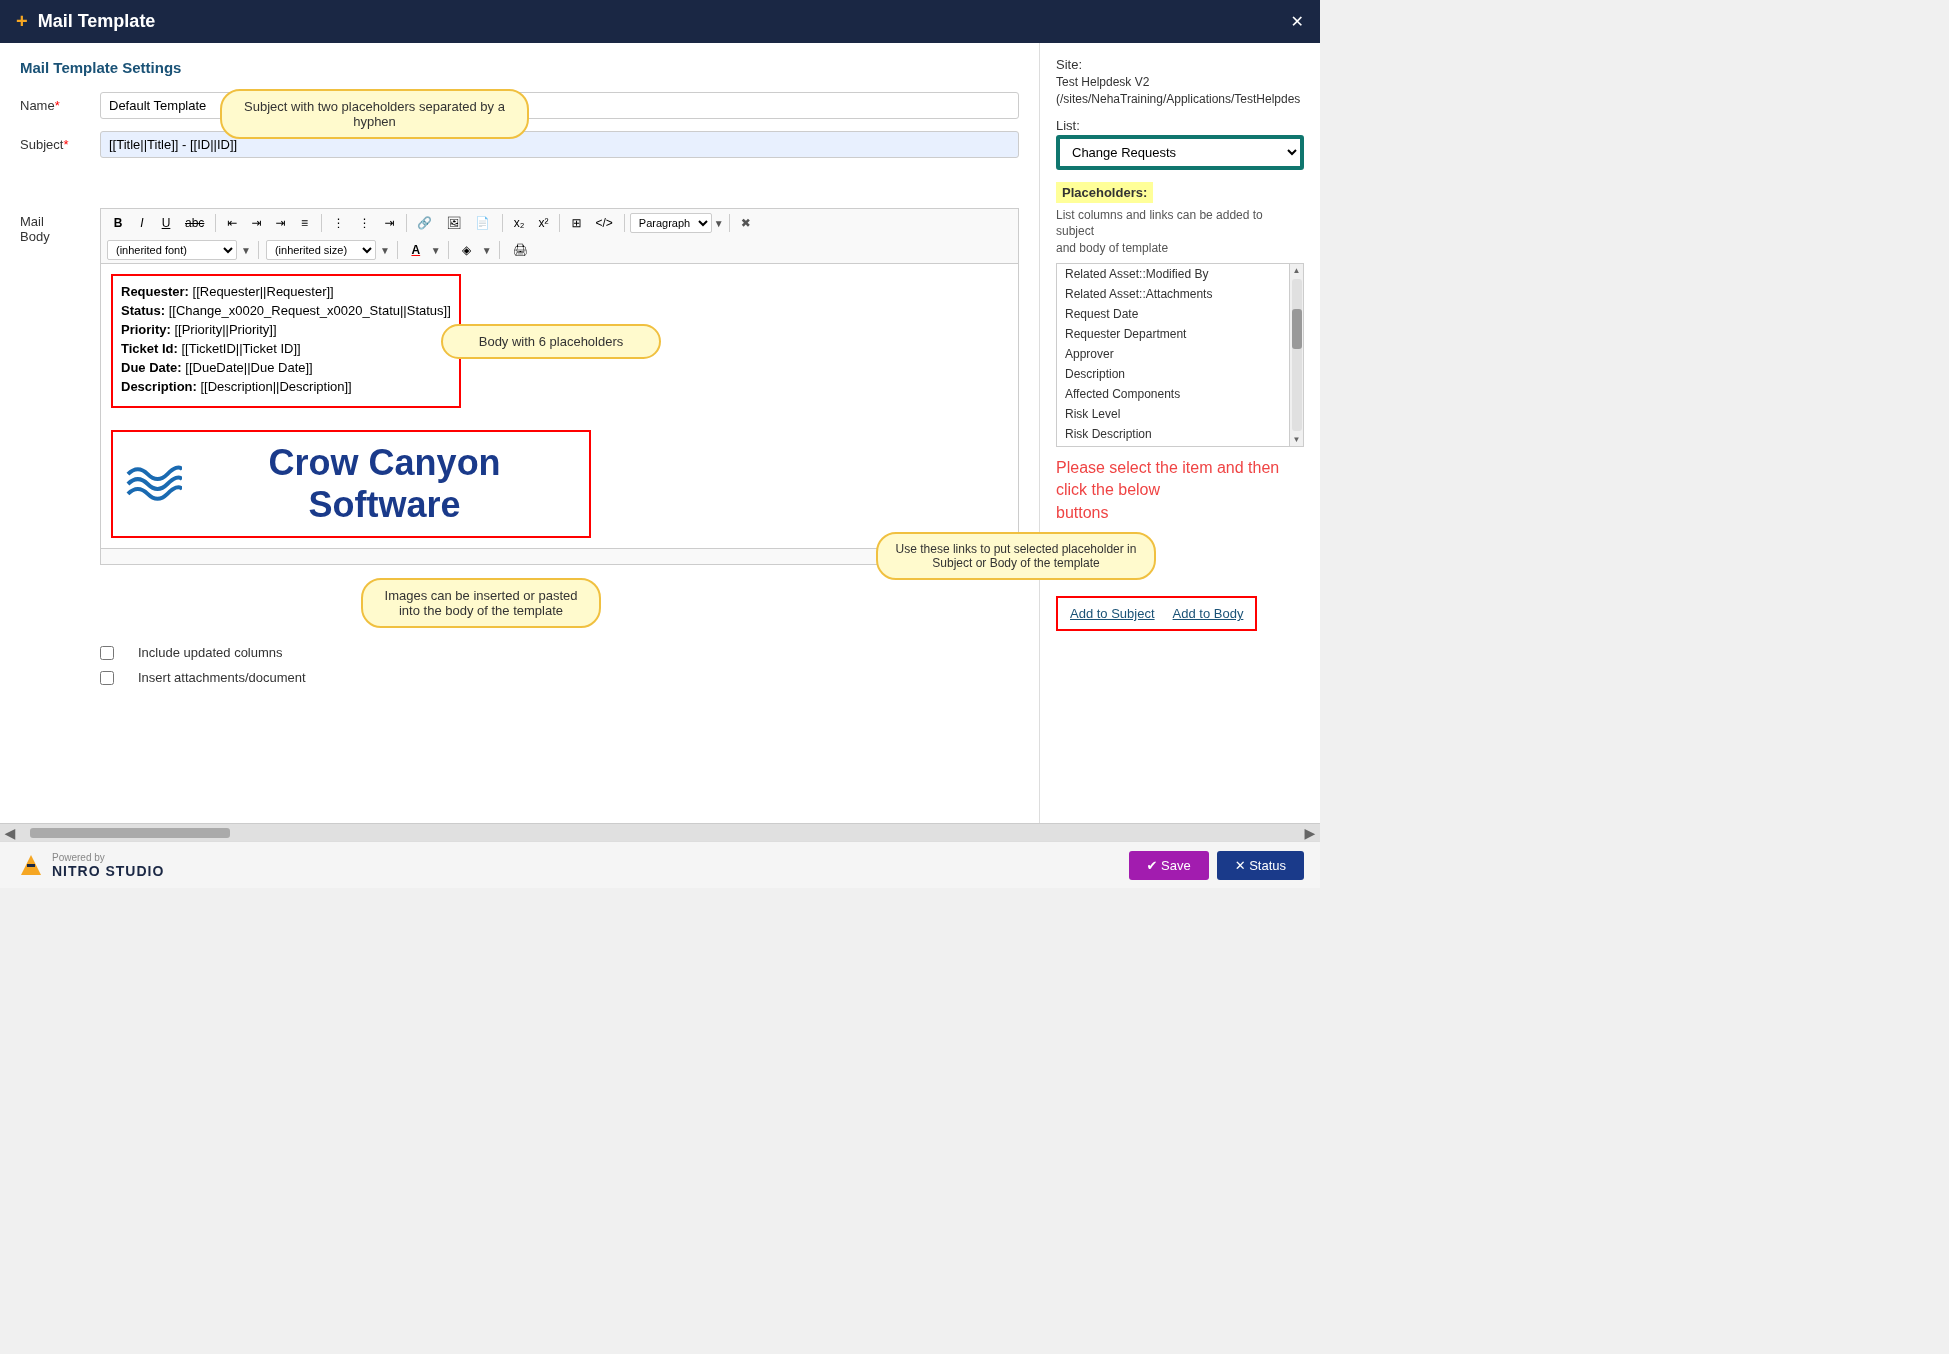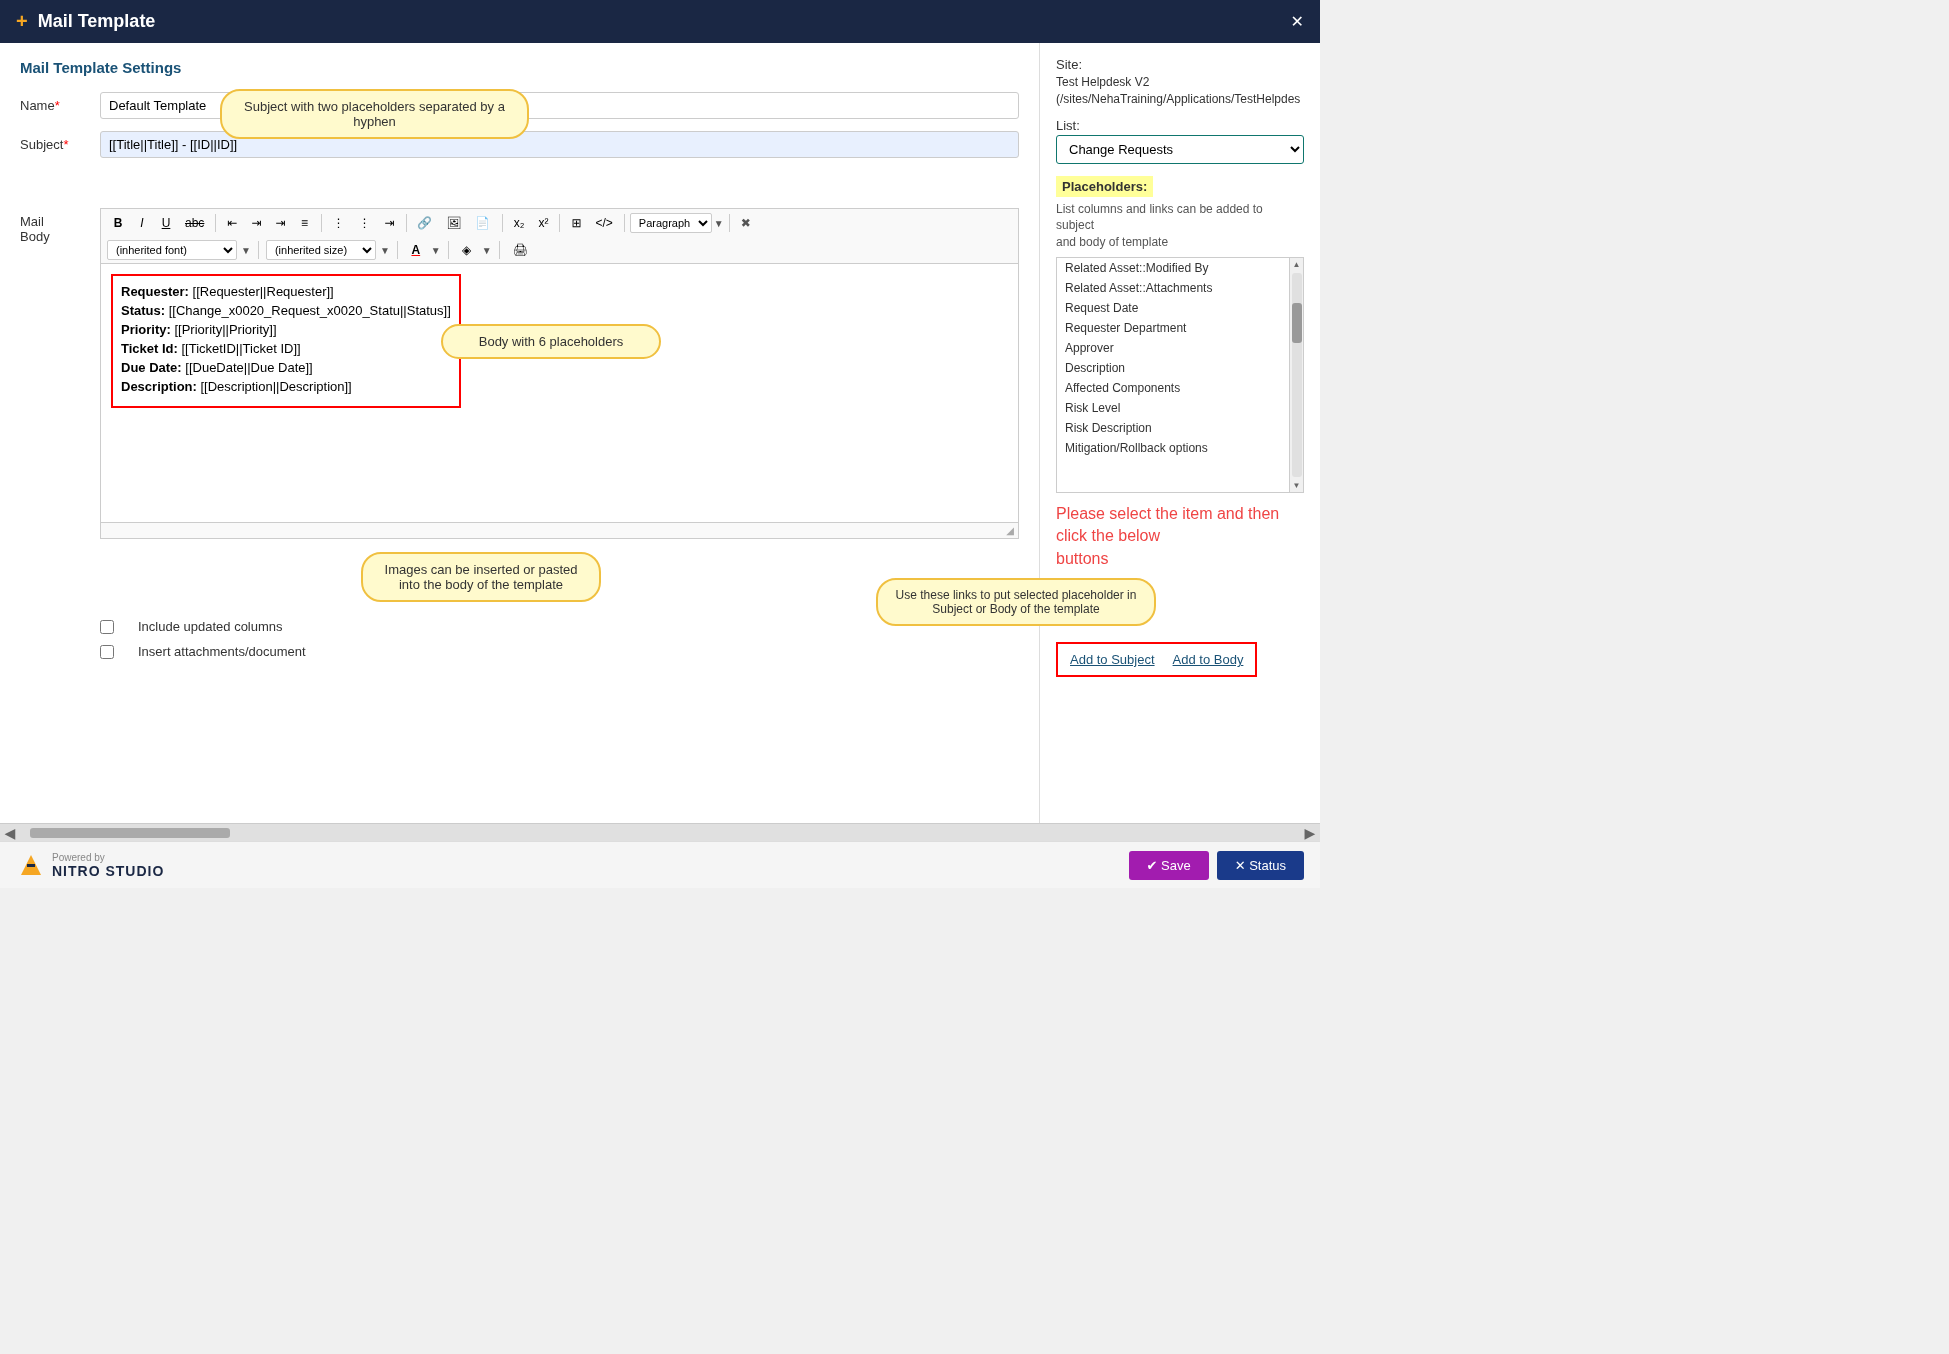--- a/index.html
+++ b/index.html
@@ -98,21 +98,21 @@
     .checkbox-label { font-size: 13px; color: #333; }
     .info-icon { display: inline-block; width: 16px; height: 16px; border-radius: 50%; background: #555; color: white; font-size: 10px; text-align: center; line-height: 16px; margin-left: 4px; cursor: pointer; }
 
     .exclude-input { width: 300px; padding: 4px 8px; border: 1px solid #ccc; border-radius: 3px; margin-left: 20px; margin-top: 4px; margin-bottom: 8px; display: block; }
 
     
     .right-panel { width: 280px; padding: 14px 16px; flex-shrink: 0; }
     .right-label { font-size: 13px; color: #333; font-weight: normal; margin-bottom: 2px; }
     .right-value { font-size: 13px; color: #333; margin-bottom: 10px; }
 
-    .list-select { width: 100%; padding: 5px 8px; border: 1px solid #0f766e; border-radius: 3px; font-size: 13px; background: white; }
+    .list-select { width: 100%; padding: 5px 8px; border: 4px solid #0f766e; border-radius: 3px; font-size: 13px; background: white; }
 
     .placeholders-header {
       background: #ffff99;
       padding: 3px 6px;
       font-size: 13px;
       font-weight: bold;
       color: #333;
       display: inline-block;
       margin-bottom: 4px;
     }
@@ -205,21 +205,21 @@
     .editor-wrap { flex: 1; position: relative; }
 
     
     .wave-svg { display: inline-block; vertical-align: middle; }
 
     .list-scrollbar { width: 14px; background: #f0f0f0; border-left: 1px solid #ccc; display: flex; flex-direction: column; align-items: center; }
     .scrollbar-arrow { font-size: 8px; color: #666; cursor: pointer; padding: 2px; }
     .scrollbar-track { flex: 1; width: 10px; background: #e0e0e0; border-radius: 3px; margin: 2px 0; position: relative; }
     .scrollbar-handle { width: 10px; height: 40px; background: #999; border-radius: 3px; position: absolute; top: 30px; }
 
-    .placeholder-list-container { display: flex; border: 1px solid #ccc; height: 236px; margin-bottom: 10px; }
+    .placeholder-list-container { display: flex; border: 1px solid #ccc; height: 184px; margin-bottom: 10px; }
     .placeholder-list-inner { flex: 1; overflow: hidden; }
   </style>
 </head>
 <body>
 
 <div class="title-bar">
   <div class="title-bar-left">
     <span class="title-icon">+</span>
     <span class="title-text">Mail Template</span>
   </div>
@@ -328,20 +328,32 @@
               <strong>Description:</strong> [[Description||Description]]
             </div>
           </div>
 
           
           <div class="callout" style="top:60px; left:340px; width:220px;">
             <span>Body with 6 placeholders</span>
           </div>
 
           
+          <div style="margin-top: 8px;">
+            <div class="logo-container">
+              <div class="logo-text">
+                <svg class="wave-svg" width="60" height="50" viewBox="0 0 60 50">
+                  <path d="M5 15 Q15 5 25 15 Q35 25 45 15 Q55 5 60 10" stroke="#1a6ab1" stroke-width="4" fill="none"></path>
+                  <path d="M5 25 Q15 15 25 25 Q35 35 45 25 Q55 15 60 20" stroke="#1a6ab1" stroke-width="4" fill="none"></path>
+                  <path d="M5 35 Q15 25 25 35 Q35 45 45 35 Q55 25 60 30" stroke="#1a6ab1" stroke-width="4" fill="none"></path>
+                </svg>
+                <span>Crow Canyon Software</span>
+              </div>
+            </div>
+          </div>
 
           
           <div style="position:absolute; bottom:-80px; left:260px; z-index:10; pointer-events:none;">
             <div class="callout" style="position:relative; top:0; left:0; width:240px;">
               <span>Images can be inserted or pasted
 into the body of the template</span>
             </div>
           </div>
         </div>
         <div class="editor-resize">◢</div>

